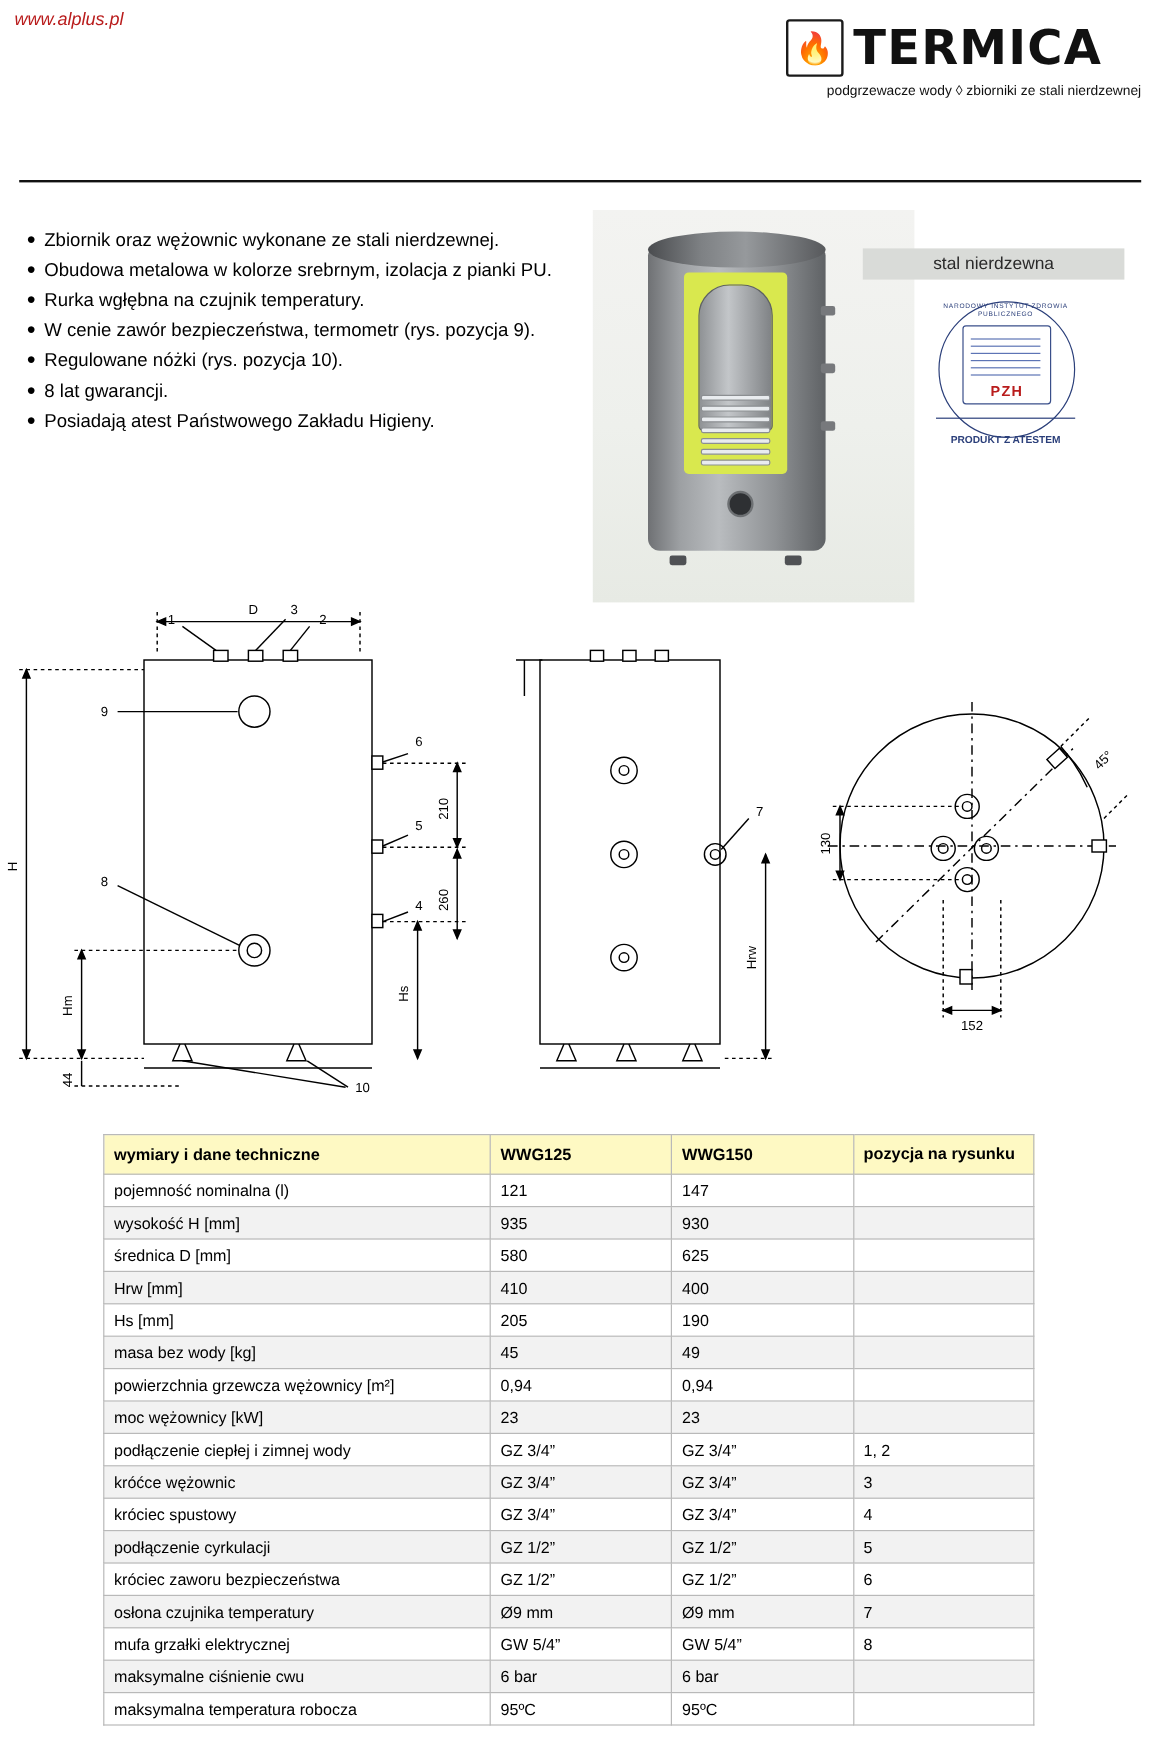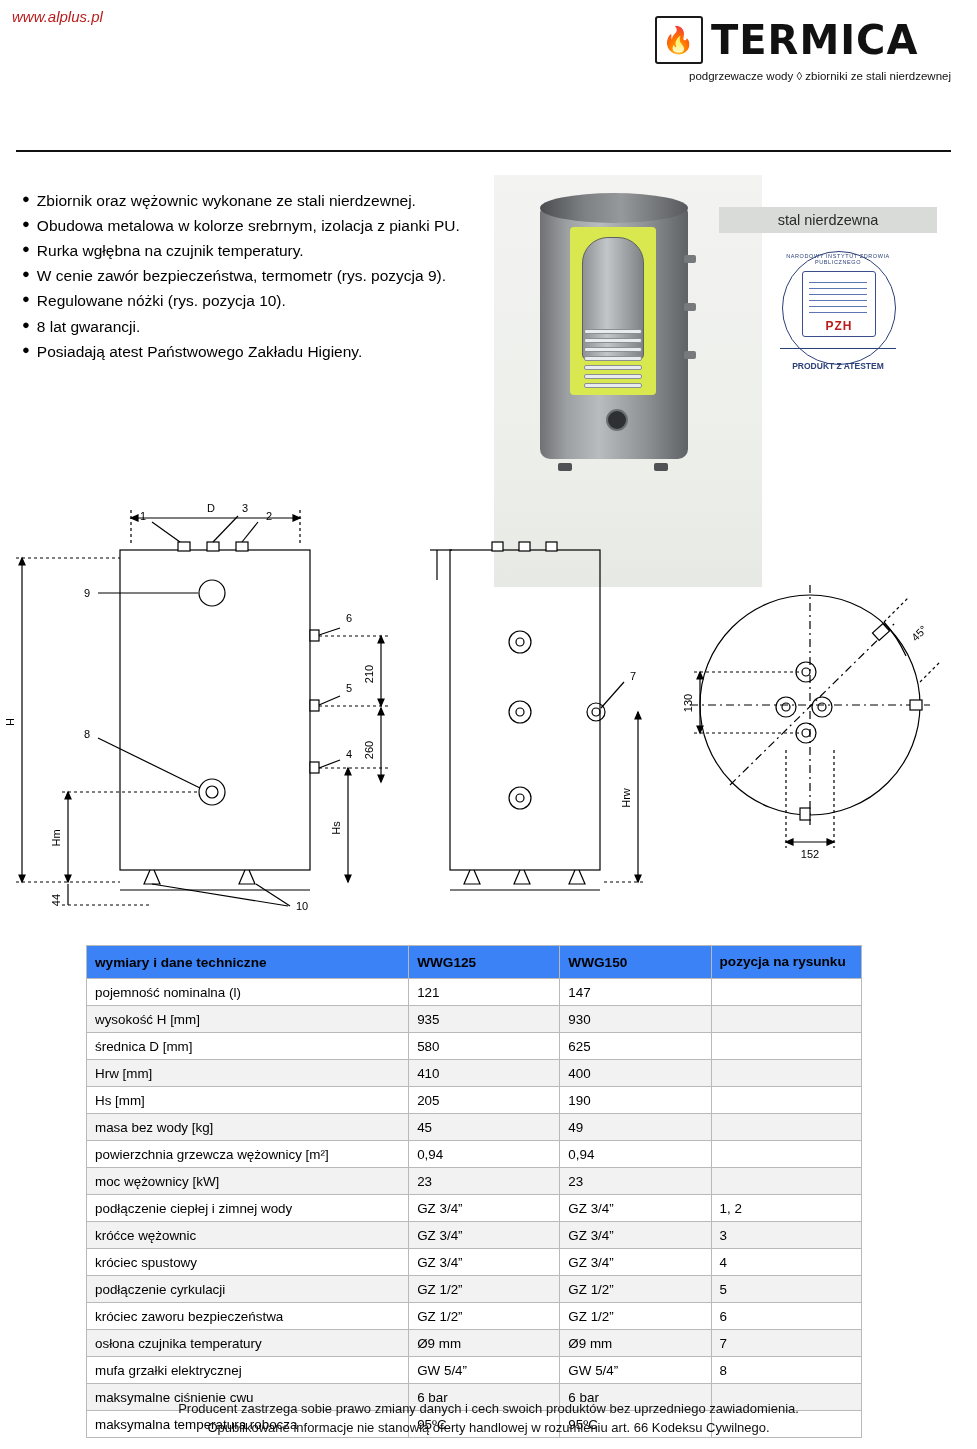--- a/index.html
+++ b/index.html
@@ -104,21 +104,21 @@
   .bullets .dot {
     font-size: 13px;
     line-height: 1.7;
   }
   
   .photo {
     position: absolute;
     left: 494px;
     top: 175px;
     width: 268px;
-    height: 412px;
+    height: 327px;
     background: linear-gradient(180deg,#f3f3f1 0%, #eef0ec 55%, #e7eae4 100%);
   }
   .tank {
     position: absolute;
     left: 46px;
     top: 18px;
     width: 148px;
     height: 272px;
   }
   .tank-body {
@@ -280,21 +280,21 @@
     font-size: 13.4px;
   }
   table.spec th, table.spec td {
     border: 1px solid #b9b9b9;
     padding: 4px 8px;
     text-align: left;
     vertical-align: middle;
     height: 18px;
   }
   table.spec thead th {
-    background: #3b82f6;
+    background: #fef9c3;
     font-weight: bold;
     font-size: 13.6px;
     padding-top: 7px;
     padding-bottom: 7px;
   }
   table.spec tbody td:nth-child(1) { width: 338px; }
   table.spec tbody td:nth-child(2) { width: 146px; }
   table.spec tbody td:nth-child(3) { width: 146px; }
   table.spec tbody td:nth-child(4) { width: 146px; }
   table.spec tbody tr:nth-child(odd) td { background: #ffffff; }
@@ -668,18 +668,14 @@
             <td>maksymalna temperatura robocza</td>
             <td>95ºC</td>
             <td>95ºC</td>
             <td></td>
           </tr>
 
       </tbody>
     </table>
   </div>
 
-  <div class="footer">
-    <div>Producent zastrzega sobie prawo zmiany danych i cech swoich produktów bez uprzedniego zawiadomienia.</div>
-    <div>Opublikowane informacje nie stanowią oferty handlowej w rozumieniu art. 66 Kodeksu Cywilnego.</div>
-  </div>
 
 </div>
 
 </body></html>

